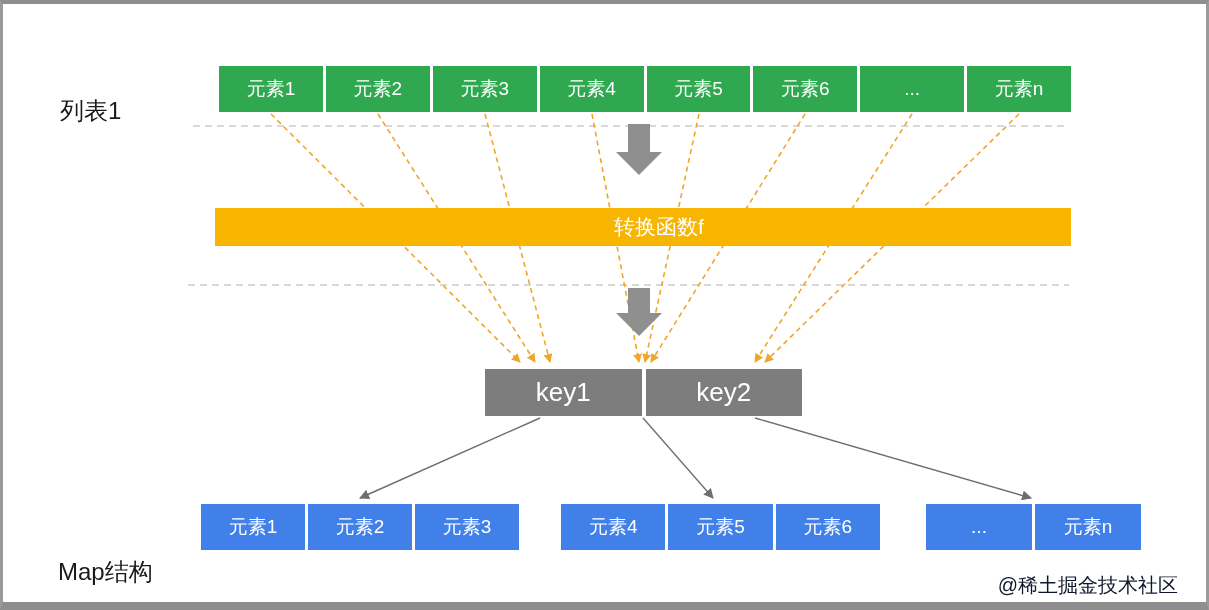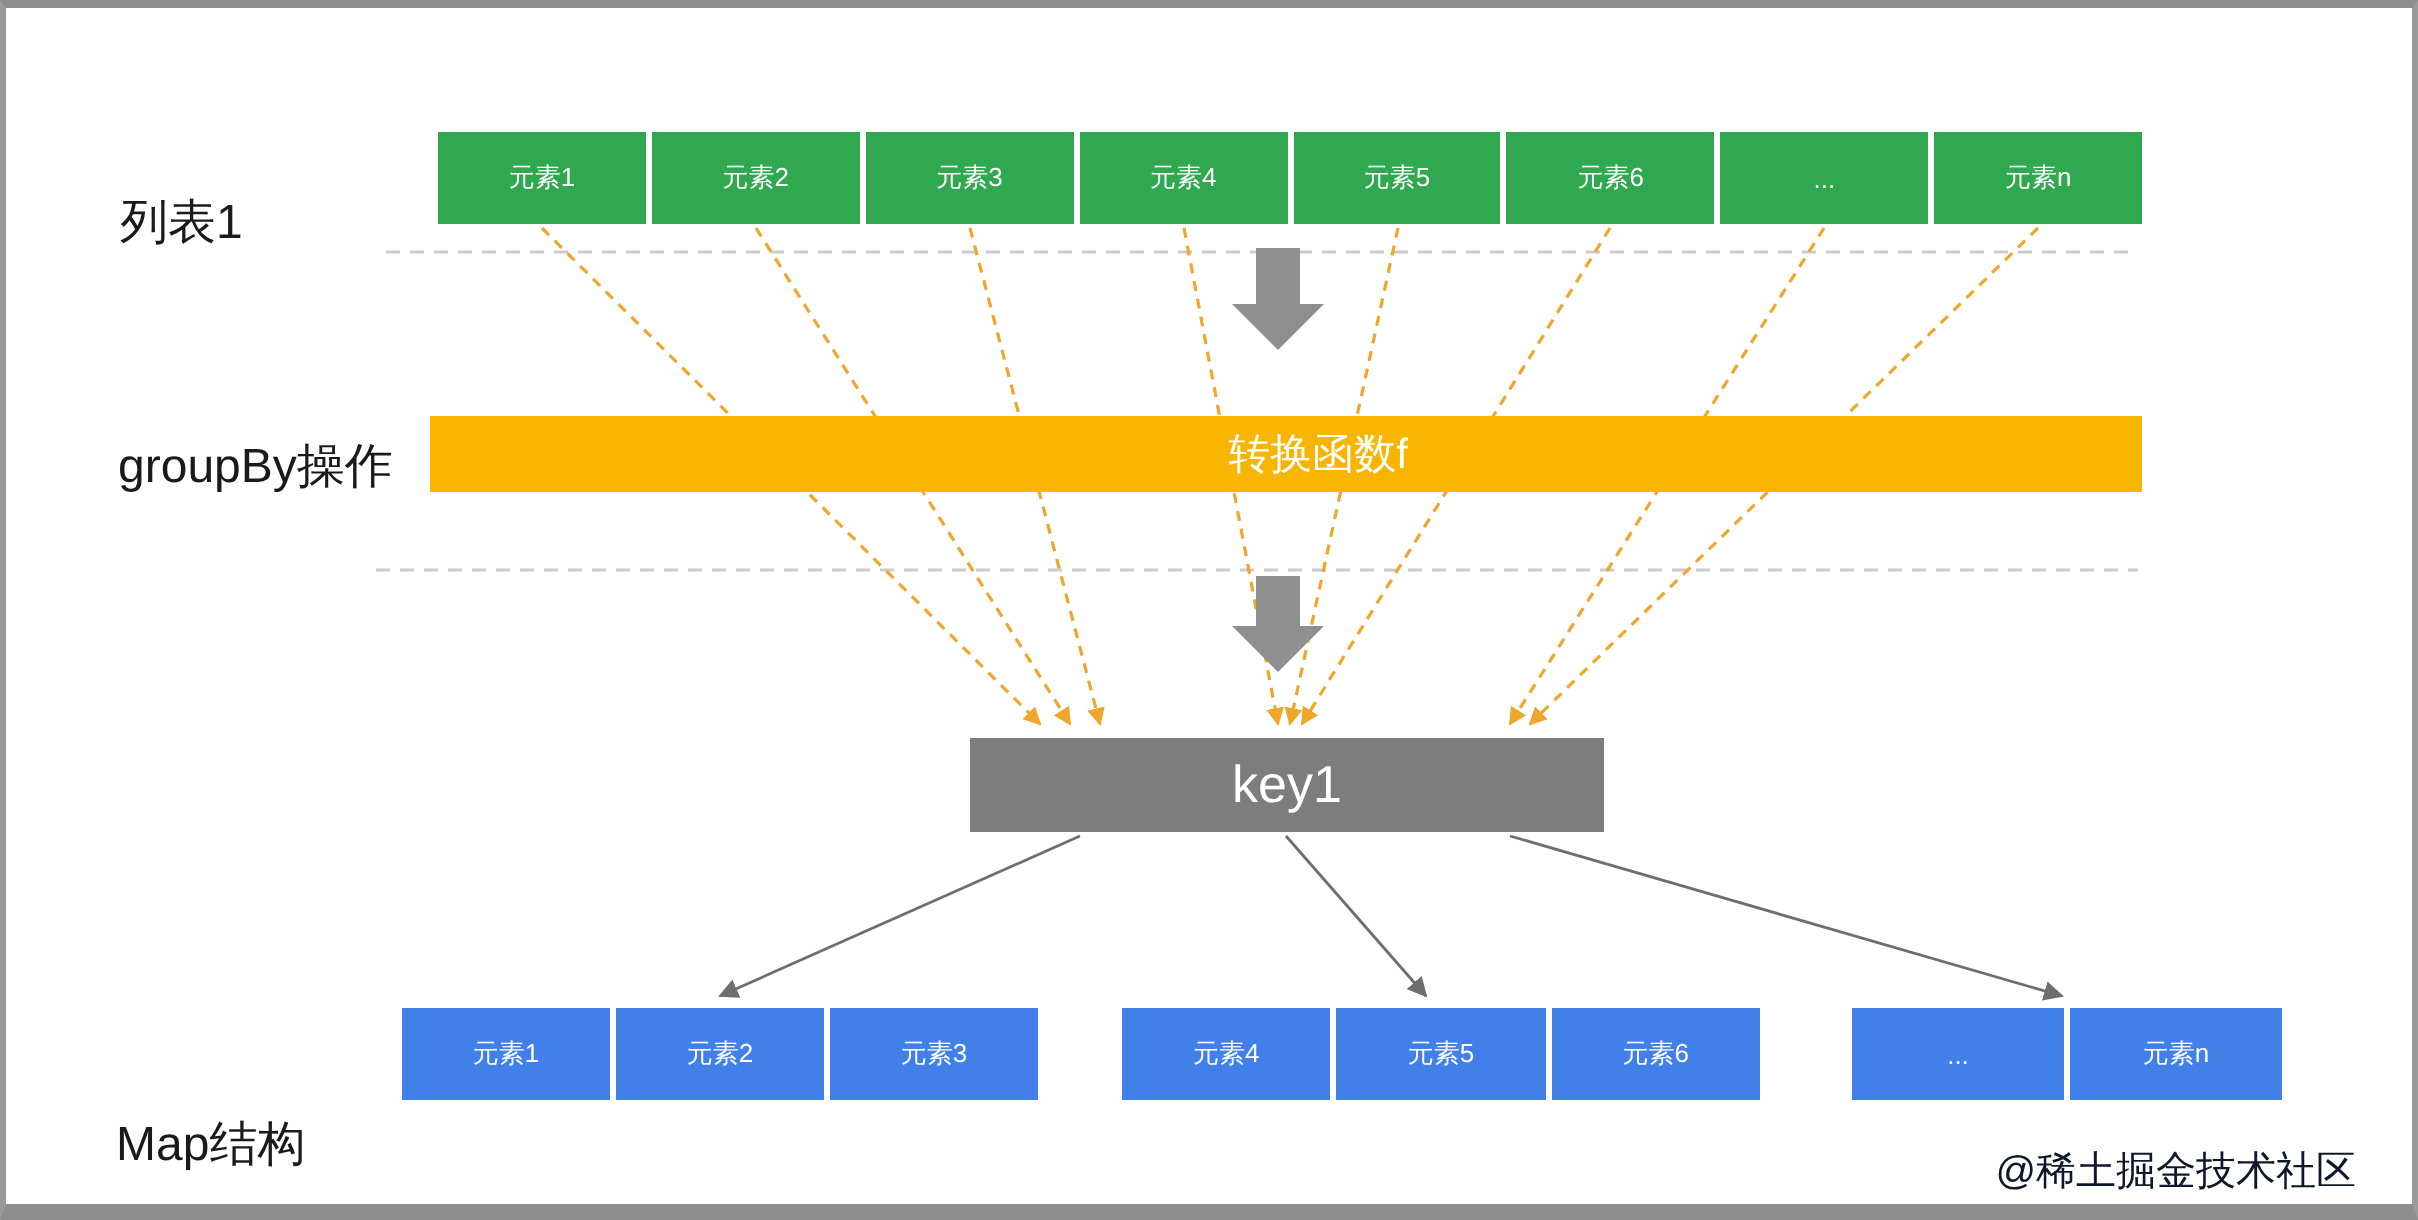--- a/index.html
+++ b/index.html
@@ -29,21 +29,21 @@
   #lbl-op       { left: 56px; top: 213px; }
   #lbl-map      { left: 55px; top: 507px; margin-top: 45px; }
 
   .row { position: absolute; display: flex; gap: 3px; z-index: 2; }
   .cell {
     flex: 1;
     display: flex;
     align-items: center;
     justify-content: center;
     color: #fff;
-    font-size: 13px;
+    font-size: 19px;
     white-space: nowrap;
   }
   #source-row { left: 216px; top: 62px; width: 852px; height: 46px; }
   .cell.green { background: var(--green); }
 
   #keys-row { left: 482px; top: 365px; width: 317px; height: 47px; gap: 4px; }
   .cell.key { background: var(--key-gray); font-size: 26px; }
 
   .map-group { position: absolute; top: 500px; height: 46px; display: flex; gap: 3px; z-index: 2; }
   #map-group-0 { left: 198px; width: 318px; }
@@ -112,40 +112,40 @@
       <line x1="696" y1="110" x2="642" y2="358" stroke="#F0A52B" stroke-width="1.6" stroke-dasharray="5,4" marker-end="url(#ah-orange)"></line>
       <line x1="802" y1="110" x2="648" y2="358" stroke="#F0A52B" stroke-width="1.6" stroke-dasharray="5,4" marker-end="url(#ah-orange)"></line>
       <line x1="909" y1="110" x2="752" y2="358" stroke="#F0A52B" stroke-width="1.6" stroke-dasharray="5,4" marker-end="url(#ah-orange)"></line>
       <line x1="1016" y1="110" x2="762" y2="358" stroke="#F0A52B" stroke-width="1.6" stroke-dasharray="5,4" marker-end="url(#ah-orange)"></line>
       <line x1="537" y1="414" x2="357" y2="494" stroke="#6E6E6E" stroke-width="1.4" marker-end="url(#ah-gray)"></line>
       <line x1="640" y1="414" x2="710" y2="494" stroke="#6E6E6E" stroke-width="1.4" marker-end="url(#ah-gray)"></line>
       <line x1="752" y1="414" x2="1028" y2="494" stroke="#6E6E6E" stroke-width="1.4" marker-end="url(#ah-gray)"></line>
     </svg>
 
   <div class="side-label" id="lbl-source">列表1</div>
-  <div class="side-label" id="lbl-op">groupBy操作</div>
   <div class="side-label" id="lbl-map">Map结构</div>
 
   <div class="row" id="source-row">
       <div class="cell green">元素1</div>
       <div class="cell green">元素2</div>
       <div class="cell green">元素3</div>
       <div class="cell green">元素4</div>
       <div class="cell green">元素5</div>
       <div class="cell green">元素6</div>
       <div class="cell green">...</div>
       <div class="cell green">元素n</div>
     </div>
 
   <div id="transform-bar">
     <span>转换函数f</span>
   </div>
 
   <div class="row" id="keys-row">
       <div class="cell key">key1</div>
+      <div class="cell key">key2</div>
     </div>
 
   <div class="map-group" id="map-group-0">
       <div class="cell blue">元素1</div>
       <div class="cell blue">元素2</div>
       <div class="cell blue">元素3</div>
     </div>
   <div class="map-group" id="map-group-1">
       <div class="cell blue">元素4</div>
       <div class="cell blue">元素5</div>

